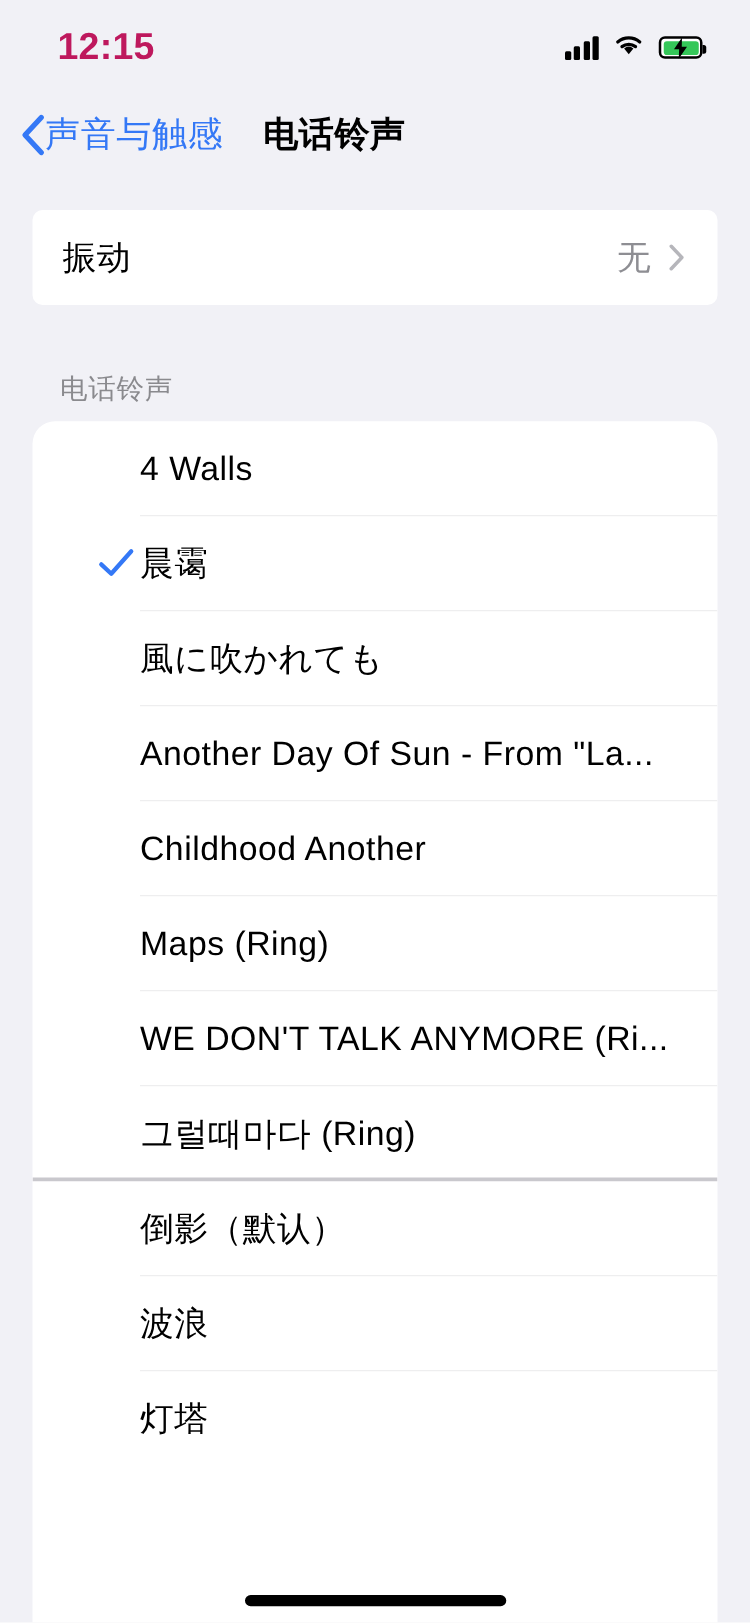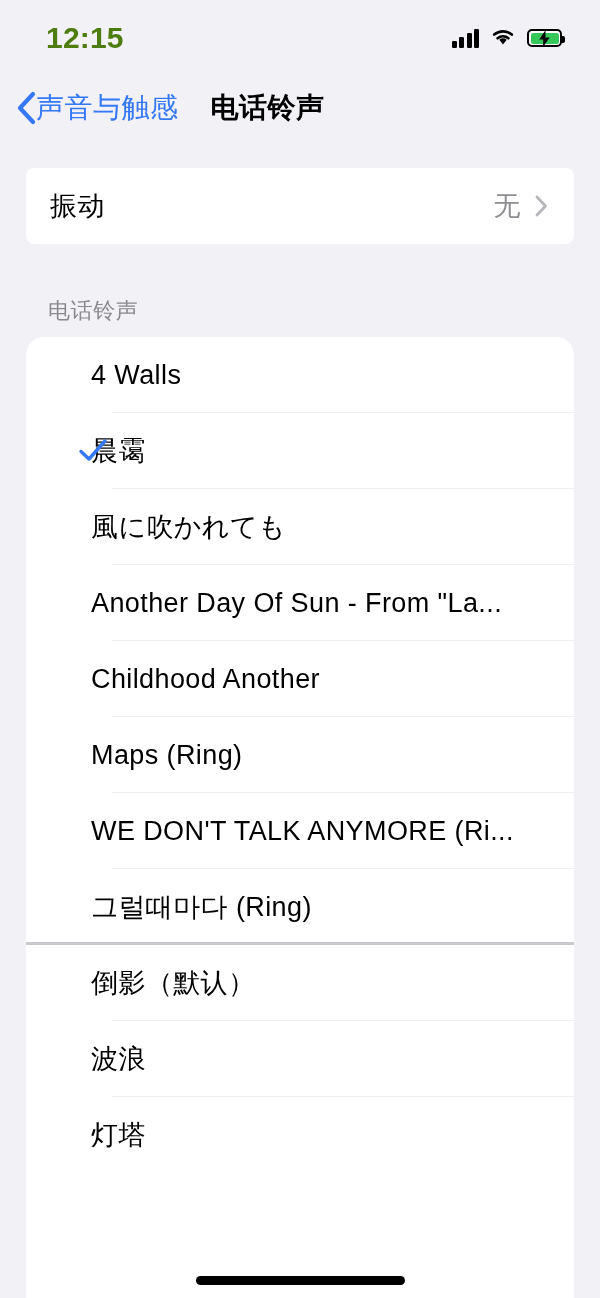--- a/index.html
+++ b/index.html
@@ -24,21 +24,21 @@
     height: 72px;
     display: flex;
     align-items: center;
     justify-content: space-between;
     padding: 0 38px 0 46px;
     box-sizing: border-box;
   }
   .status-time {
     font-size: 30px;
     font-weight: 600;
-    color: #4d7c0f;
+    color: #be185d;
     letter-spacing: 0.2px;
     line-height: 1;
     padding-top: 4px;
   }
   .status-icons {
     display: flex;
     align-items: center;
     gap: 11px;
     padding-top: 4px;
   }
@@ -189,21 +189,21 @@
     position: absolute;
     left: 48px;
     top: 296px;
     font-size: 22px;
     color: #8a8a8e;
     letter-spacing: 0.6px;
   }
 
   
   .tone-row {
-    padding-left: 65px;
+    padding-left: 86px;
     padding-right: 20px;
   }
   .tone-row .divider {
     position: absolute;
     left: 86px;
     right: 0;
     bottom: 0;
     height: 1.5px;
     background: #eeeeef;
   }

